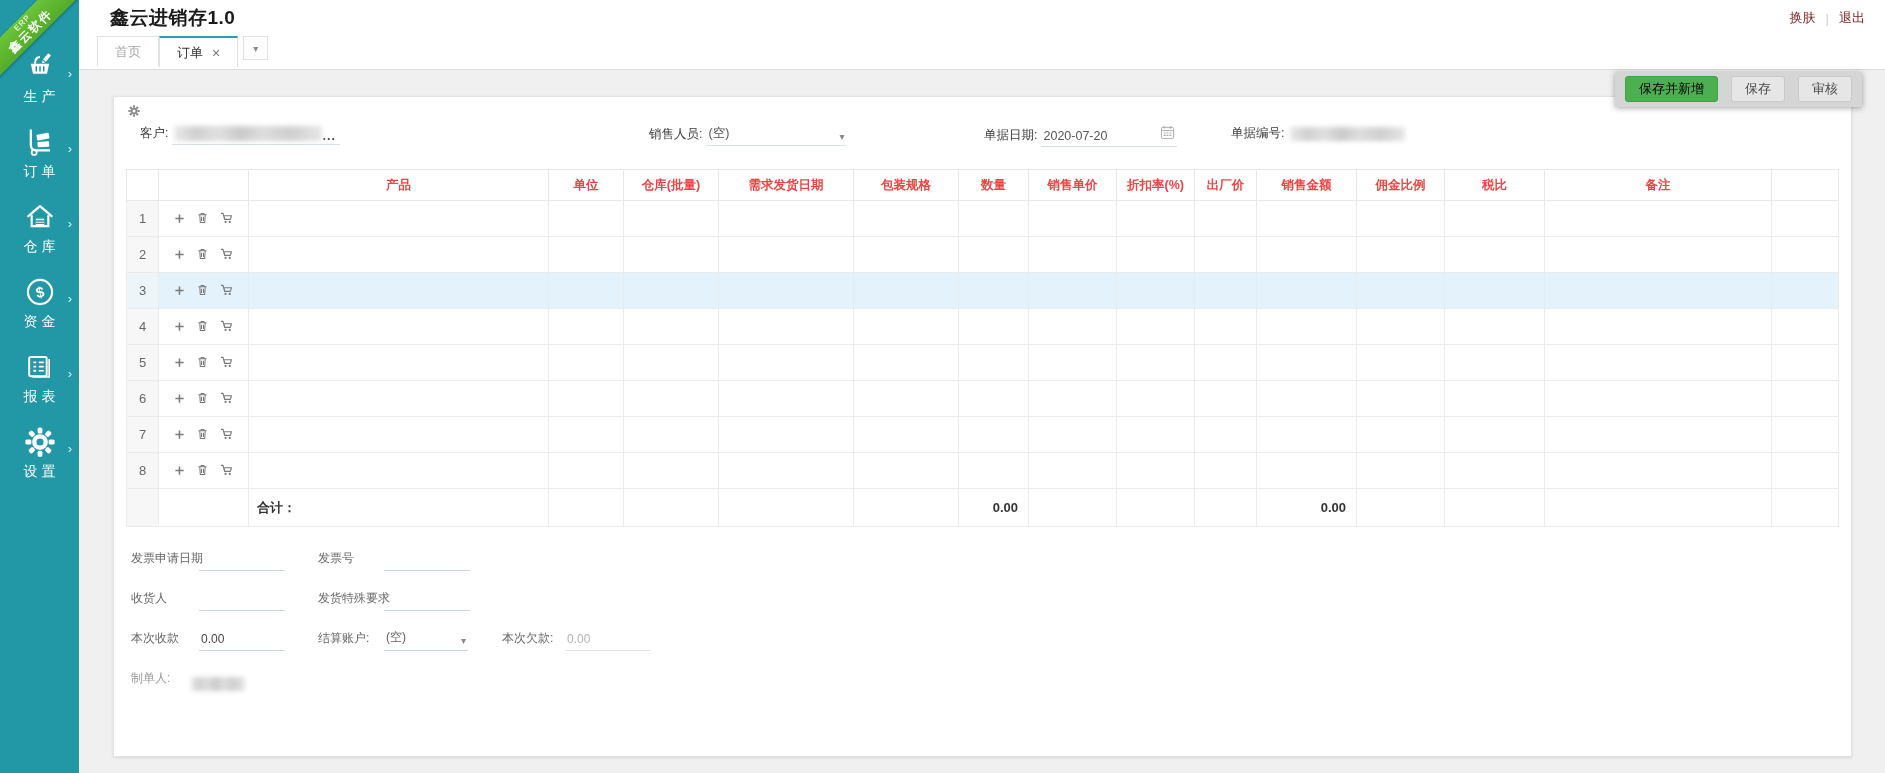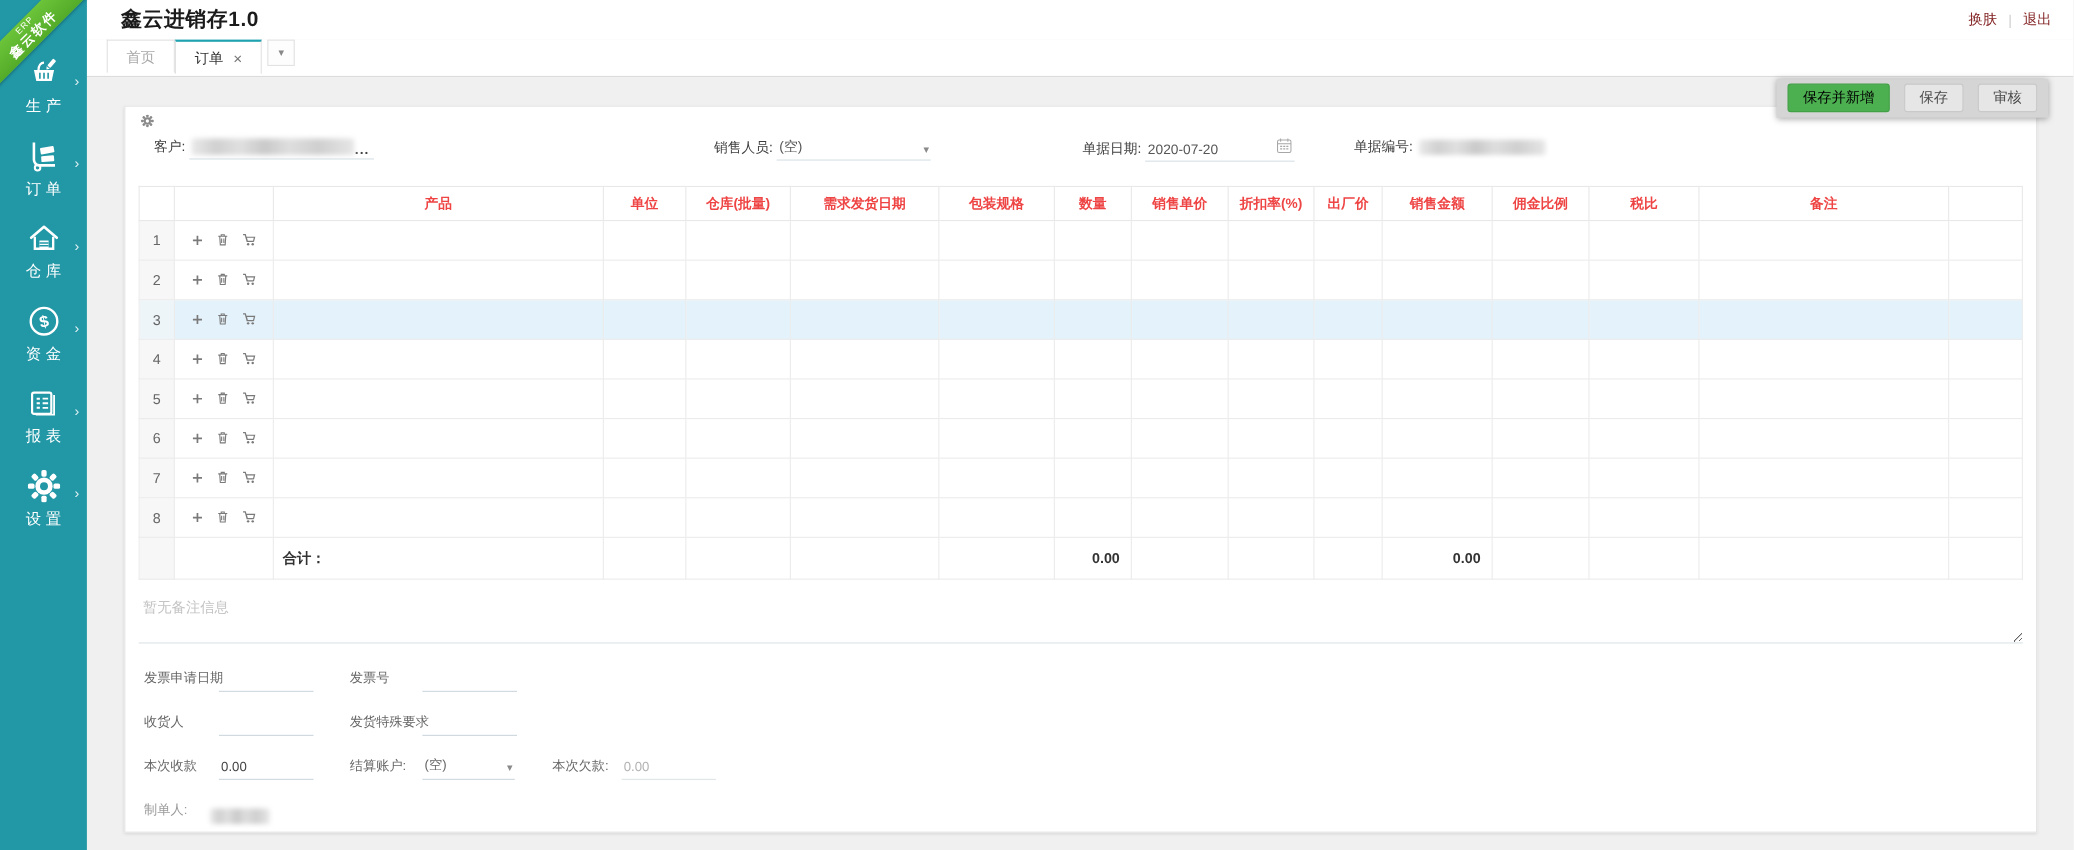--- a/index.html
+++ b/index.html
@@ -598,21 +598,20 @@
                 <td></td>
               <td class="t-num">0.00</td>
               <td></td>
                 <td></td>
               <td></td>
                 <td></td>
             </tr>
           </tfoot>
         </table>
 
-        <textarea class="remarks" placeholder="暂无备注信息" style=""></textarea>
 
         <div class="footer-form">
           <div class="frow">
             <span class="flabel w1">发票申请日期</span>
             <input class="finput" style="">
             <span class="flabel w2">发票号</span>
             <input class="finput" style="">
           </div>
           <div class="frow">
             <span class="flabel w1">收货人</span>

